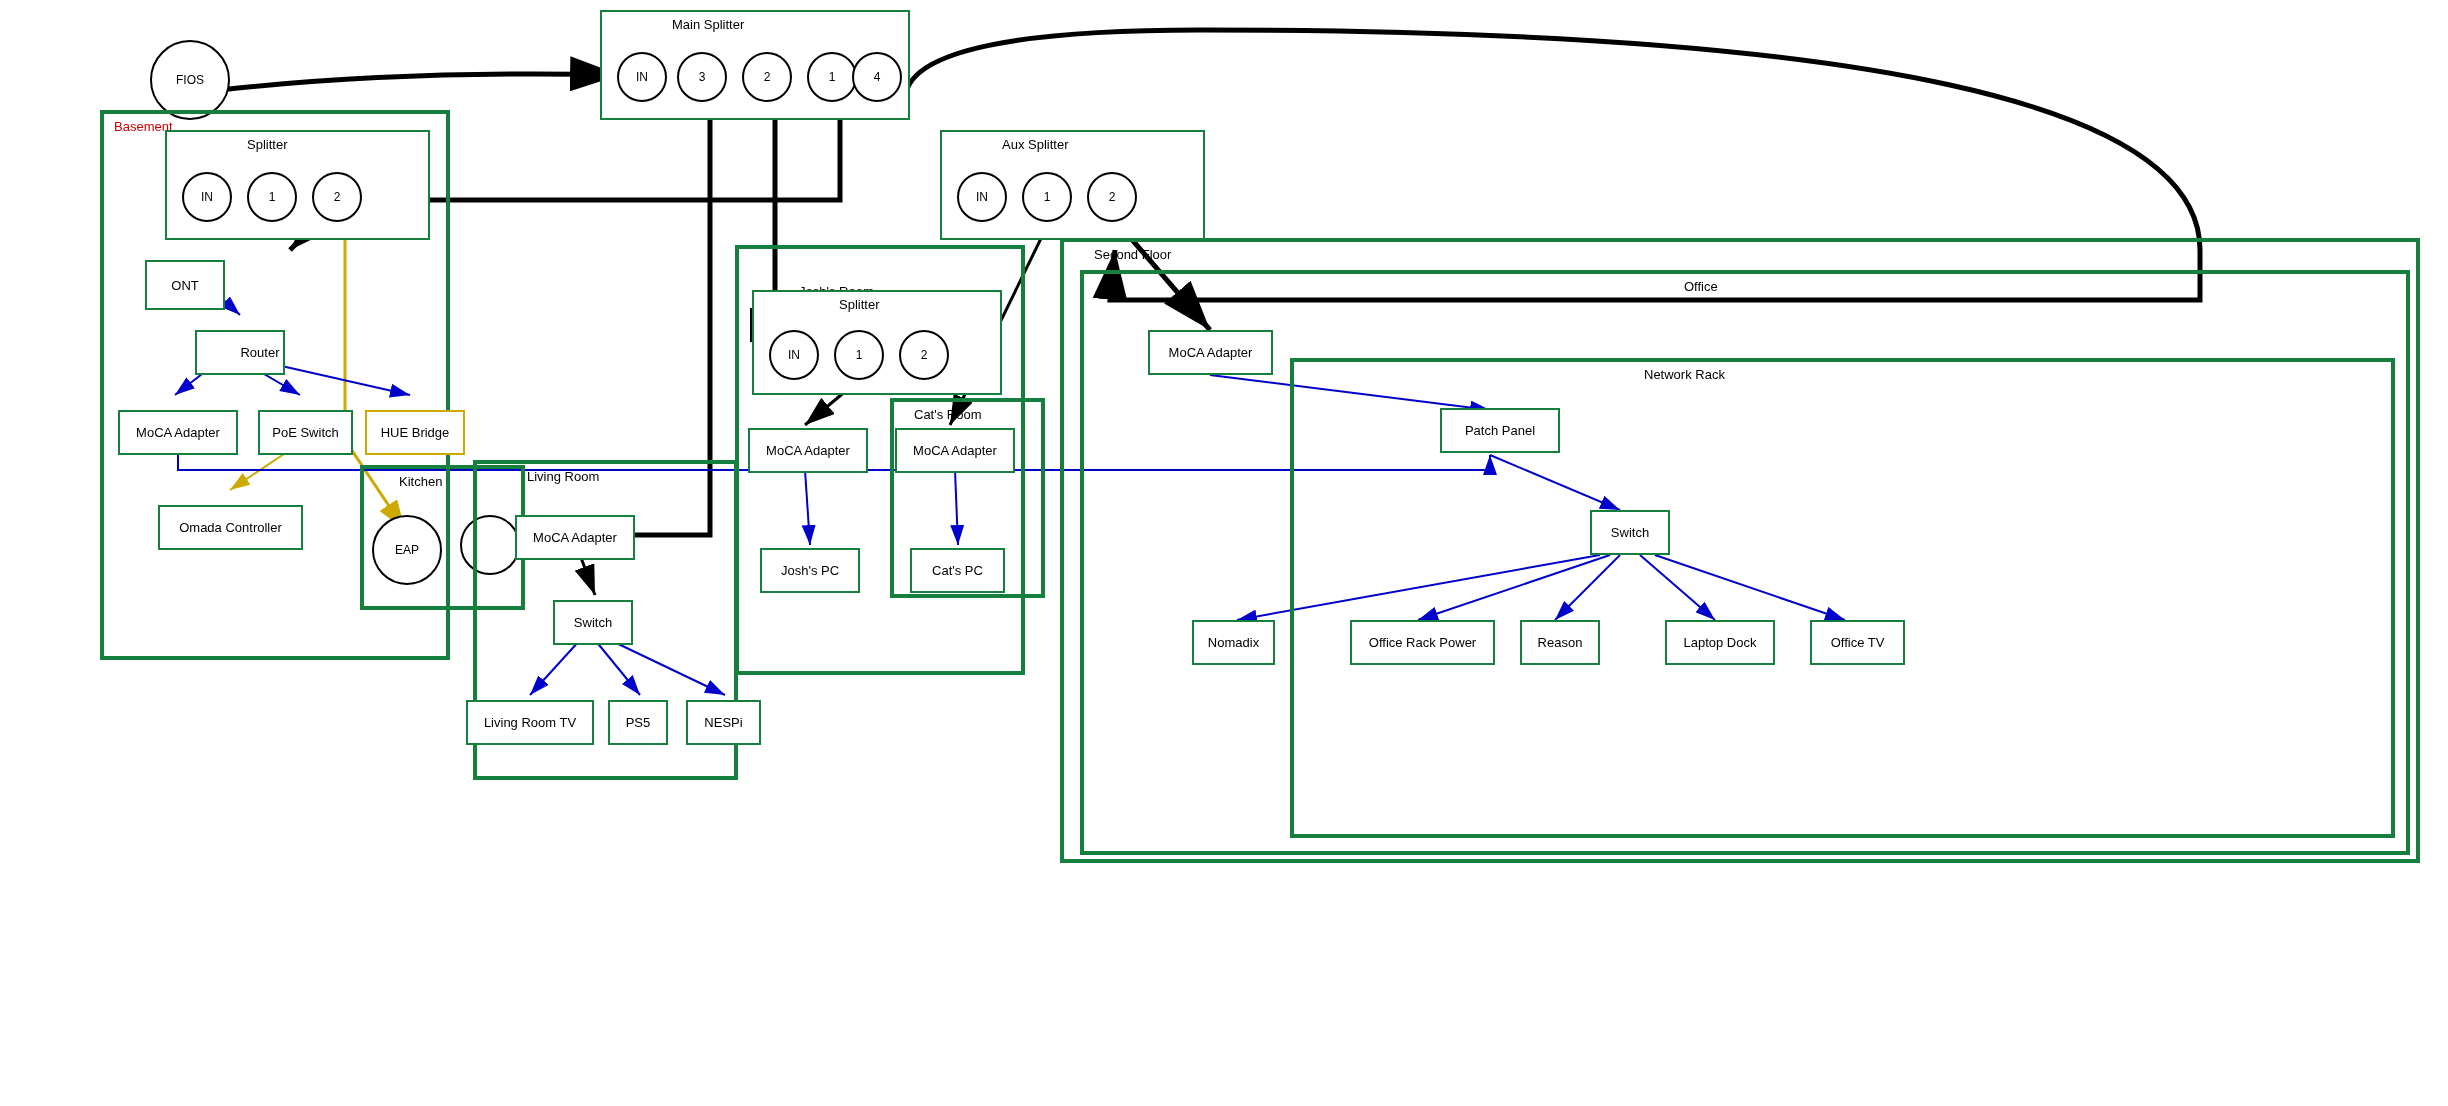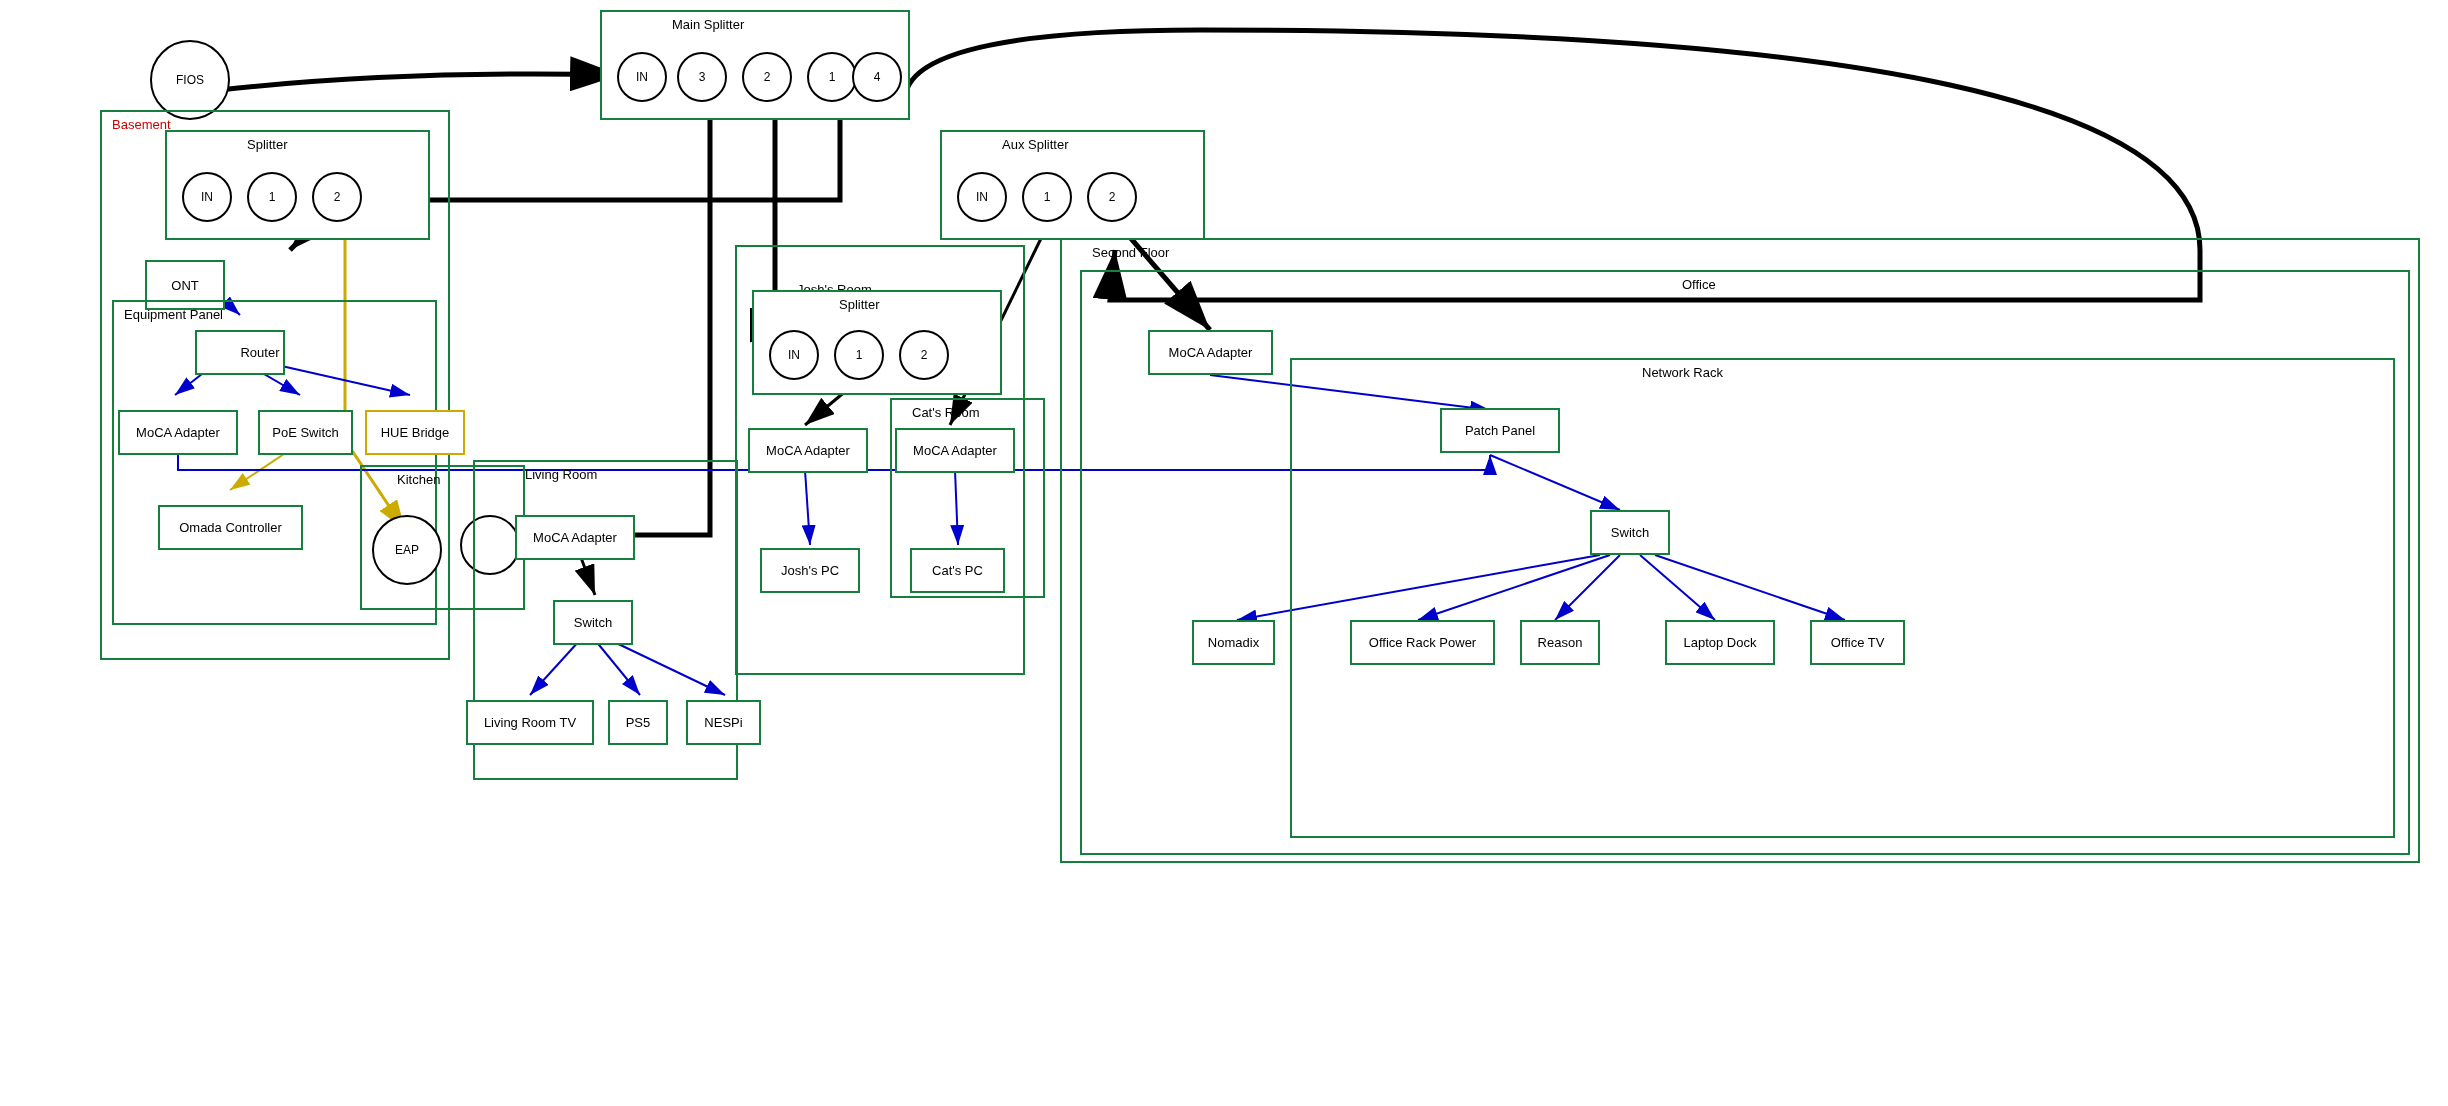--- a/index.html
+++ b/index.html
@@ -35,21 +35,21 @@
       background: #fff;
       border-radius: 50%;
       display: flex;
       align-items: center;
       justify-content: center;
       text-align: center;
       font-size: 12px;
     }
     .region-box {
       position: absolute;
-      border: 2px solid #15803d;
+      border: 4px solid #15803d;
       background: transparent;
     }
     .region-label {
       position: absolute;
       font-size: 13px;
       font-weight: normal;
     }
     svg.connections {
       position: absolute;
       top: 0; left: 0;
@@ -188,23 +188,20 @@
     </div>
     <div class="node-circle" style="left:145px;top:40px;width:50px;height:50px;position:absolute;border:2px solid #000;">
       <span>2</span>
     </div>
   </div>
 
   <div class="node-box" style="left:145px;top:260px;width:80px;height:50px;">
     <span>ONT</span>
   </div>
 
-  <div class="region-box" style="left:112px;top:300px;width:325px;height:325px;">
-    <span class="region-label" style="top:5px;left:10px;">Equipment Panel</span>
-  </div>
 
   <div class="node-box" style="left:195px;top:330px;width:90px;height:45px;padding-left:44px;">
     <span>Router</span>
   </div>
 
   <div class="node-box" style="left:118px;top:410px;width:120px;height:45px;">
     <span>MoCA Adapter</span>
   </div>
 
   <div class="node-box" style="left:258px;top:410px;width:95px;height:45px;">

